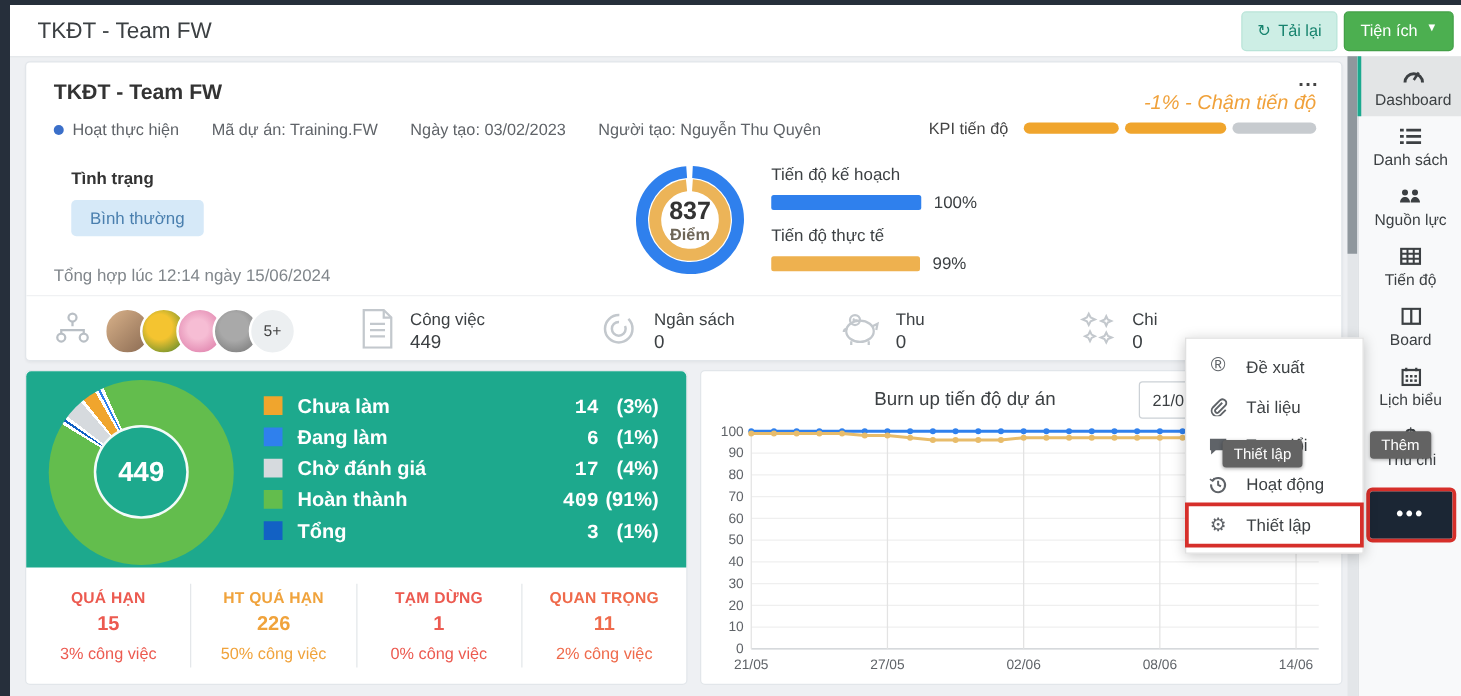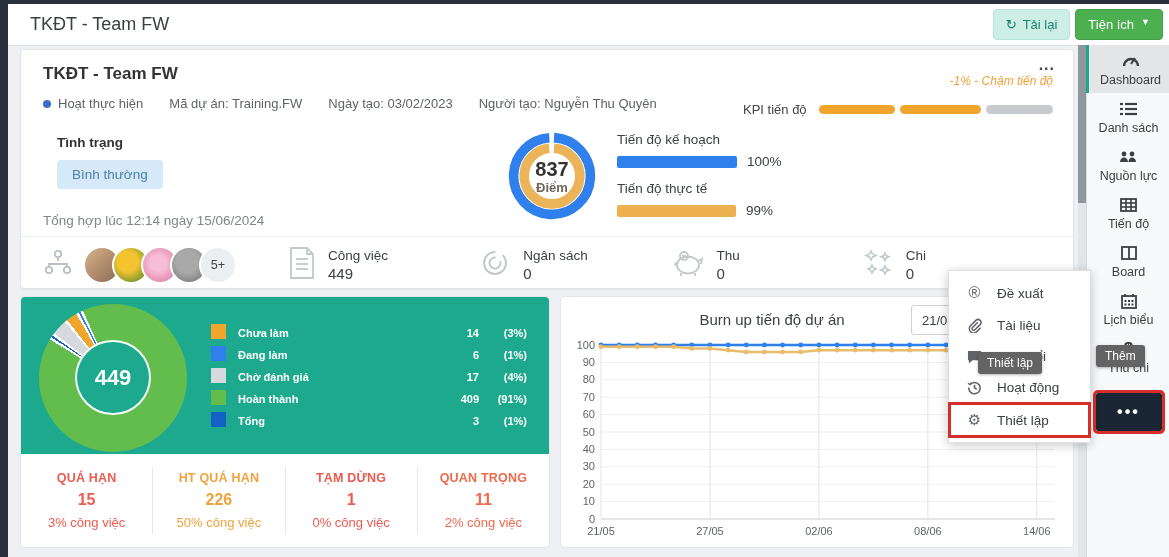--- a/index.html
+++ b/index.html
@@ -30,21 +30,21 @@
   .side-icon svg{display:block;}
   #side-more{margin:12px auto 0 auto;width:66px;height:38px;background:#1b2634;border-radius:2px;display:flex;align-items:center;justify-content:center;color:#fff;letter-spacing:2px;font-weight:bold;cursor:pointer;outline:3px solid #d62f2a;}
   .tooltip{position:absolute;background:#636363;color:#fff;font-size:12px;padding:4px 9px;border-radius:3px;white-space:nowrap;z-index:70;box-shadow:0 1px 3px rgba(0,0,0,.3);}
   
   #main-card{left:20px;top:49px;width:1052px;height:238px;background:#fff;border:1px solid #e2e6ea;border-radius:4px;box-shadow:0 1px 2px rgba(0,0,0,.04);}
   #card-title{left:22px;top:14px;font-size:17px;font-weight:bold;color:#333;}
   #card-dots{right:18px;top:6px;font-size:16px;font-weight:bold;color:#444;letter-spacing:1px;cursor:pointer;}
   #meta-row{left:22px;top:46px;display:flex;gap:26px;align-items:center;font-size:13px;color:#5f6368;}
   .dot{width:8px;height:8px;border-radius:50%;background:#3b6fc9;display:inline-block;margin-right:7px;}
   #kpi{right:20px;top:24px;width:310px;}
-  #kpi .note{text-align:right;font-size:12px;font-style:italic;color:#f0a13a;margin-bottom:14px;}
+  #kpi .note{text-align:right;font-size:16px;font-style:italic;color:#f0a13a;margin-bottom:3px;}
   #kpi .row{display:flex;align-items:center;gap:12px;}
   #kpi .lbl{font-size:13px;color:#444;white-space:nowrap;}
   .kpi-bar{display:flex;gap:5px;flex:1;}
   .kpi-seg{height:9px;border-radius:5px;}
   .kpi-seg.o{background:#f0a52d;}
   .kpi-seg.g{background:#c7cbcf;}
   #cond{left:36px;top:85px;}
   #cond .lbl{font-size:13.5px;font-weight:bold;color:#333;margin-bottom:10px;}
   .badge-blue{background:#d6e9f8;color:#4a7fae;font-size:13.5px;padding:7px 15px;border-radius:4px;display:inline-block;}
   #score{left:483px;top:78px;width:96px;height:96px;}
@@ -72,23 +72,23 @@
   .pstat{flex:1;display:flex;align-items:center;gap:12px;}
   .pstat .lbl{font-size:13.5px;color:#3c4043;}
   .pstat .val{font-size:15px;color:#3c4043;margin-top:2px;}
   
   #left-card{left:20px;top:296px;width:528px;height:250px;background:#fff;border:1px solid #e2e6ea;border-radius:4px;}
   #green-panel{position:absolute;left:0;top:0;width:100%;height:157px;background:#1da98d;border-radius:4px 4px 0 0;display:flex;align-items:center;padding:0 18px;box-sizing:border-box;gap:24px;}
   #pie{width:148px;height:148px;border-radius:50%;position:relative;flex:0 0 auto;margin-top:4px;}
   #pie-hole{position:absolute;inset:24.5%;background:#1da98d;border:2px solid rgba(255,255,255,.95);border-radius:50%;display:flex;align-items:center;justify-content:center;}
   #pie-hole span{color:#fff;font-size:22px;font-weight:bold;}
   #legend{flex:1;display:flex;flex-direction:column;gap:7px;padding-right:4px;}
-  .leg-row{display:flex;align-items:flex-end;color:#fff;font-size:11px;font-weight:bold;}
+  .leg-row{display:flex;align-items:flex-start;color:#fff;font-size:16px;font-weight:bold;}
   .leg-sw{width:15px;height:15px;margin-right:12px;flex:0 0 auto;}
-  .leg-val{margin-left:auto;width:36px;text-align:right;}
+  .leg-val{margin-left:auto;width:36px;text-align:right;font-family:Liberation Mono, monospace;}
   .leg-pct{width:48px;text-align:right;}
   #lc-stats{position:absolute;left:0;bottom:0;width:100%;height:93px;display:flex;align-items:center;}
   .lc-cell{flex:1;text-align:center;border-left:1px solid #e4e7ea;padding:4px 0;}
   .lc-cell:first-child{border-left:none;}
   .lc-cell .l{font-size:12.5px;font-weight:bold;letter-spacing:.2px;}
   .lc-cell .v{font-size:16px;font-weight:bold;margin:6px 0;}
   .lc-cell .s{font-size:13px;}
   
   #right-card{left:560px;top:296px;width:512px;height:250px;background:#fff;border:1px solid #e2e6ea;border-radius:4px;}
   #chart-title{left:16px;top:14px;width:390px;text-align:center;font-size:15px;color:#3c4043;}

